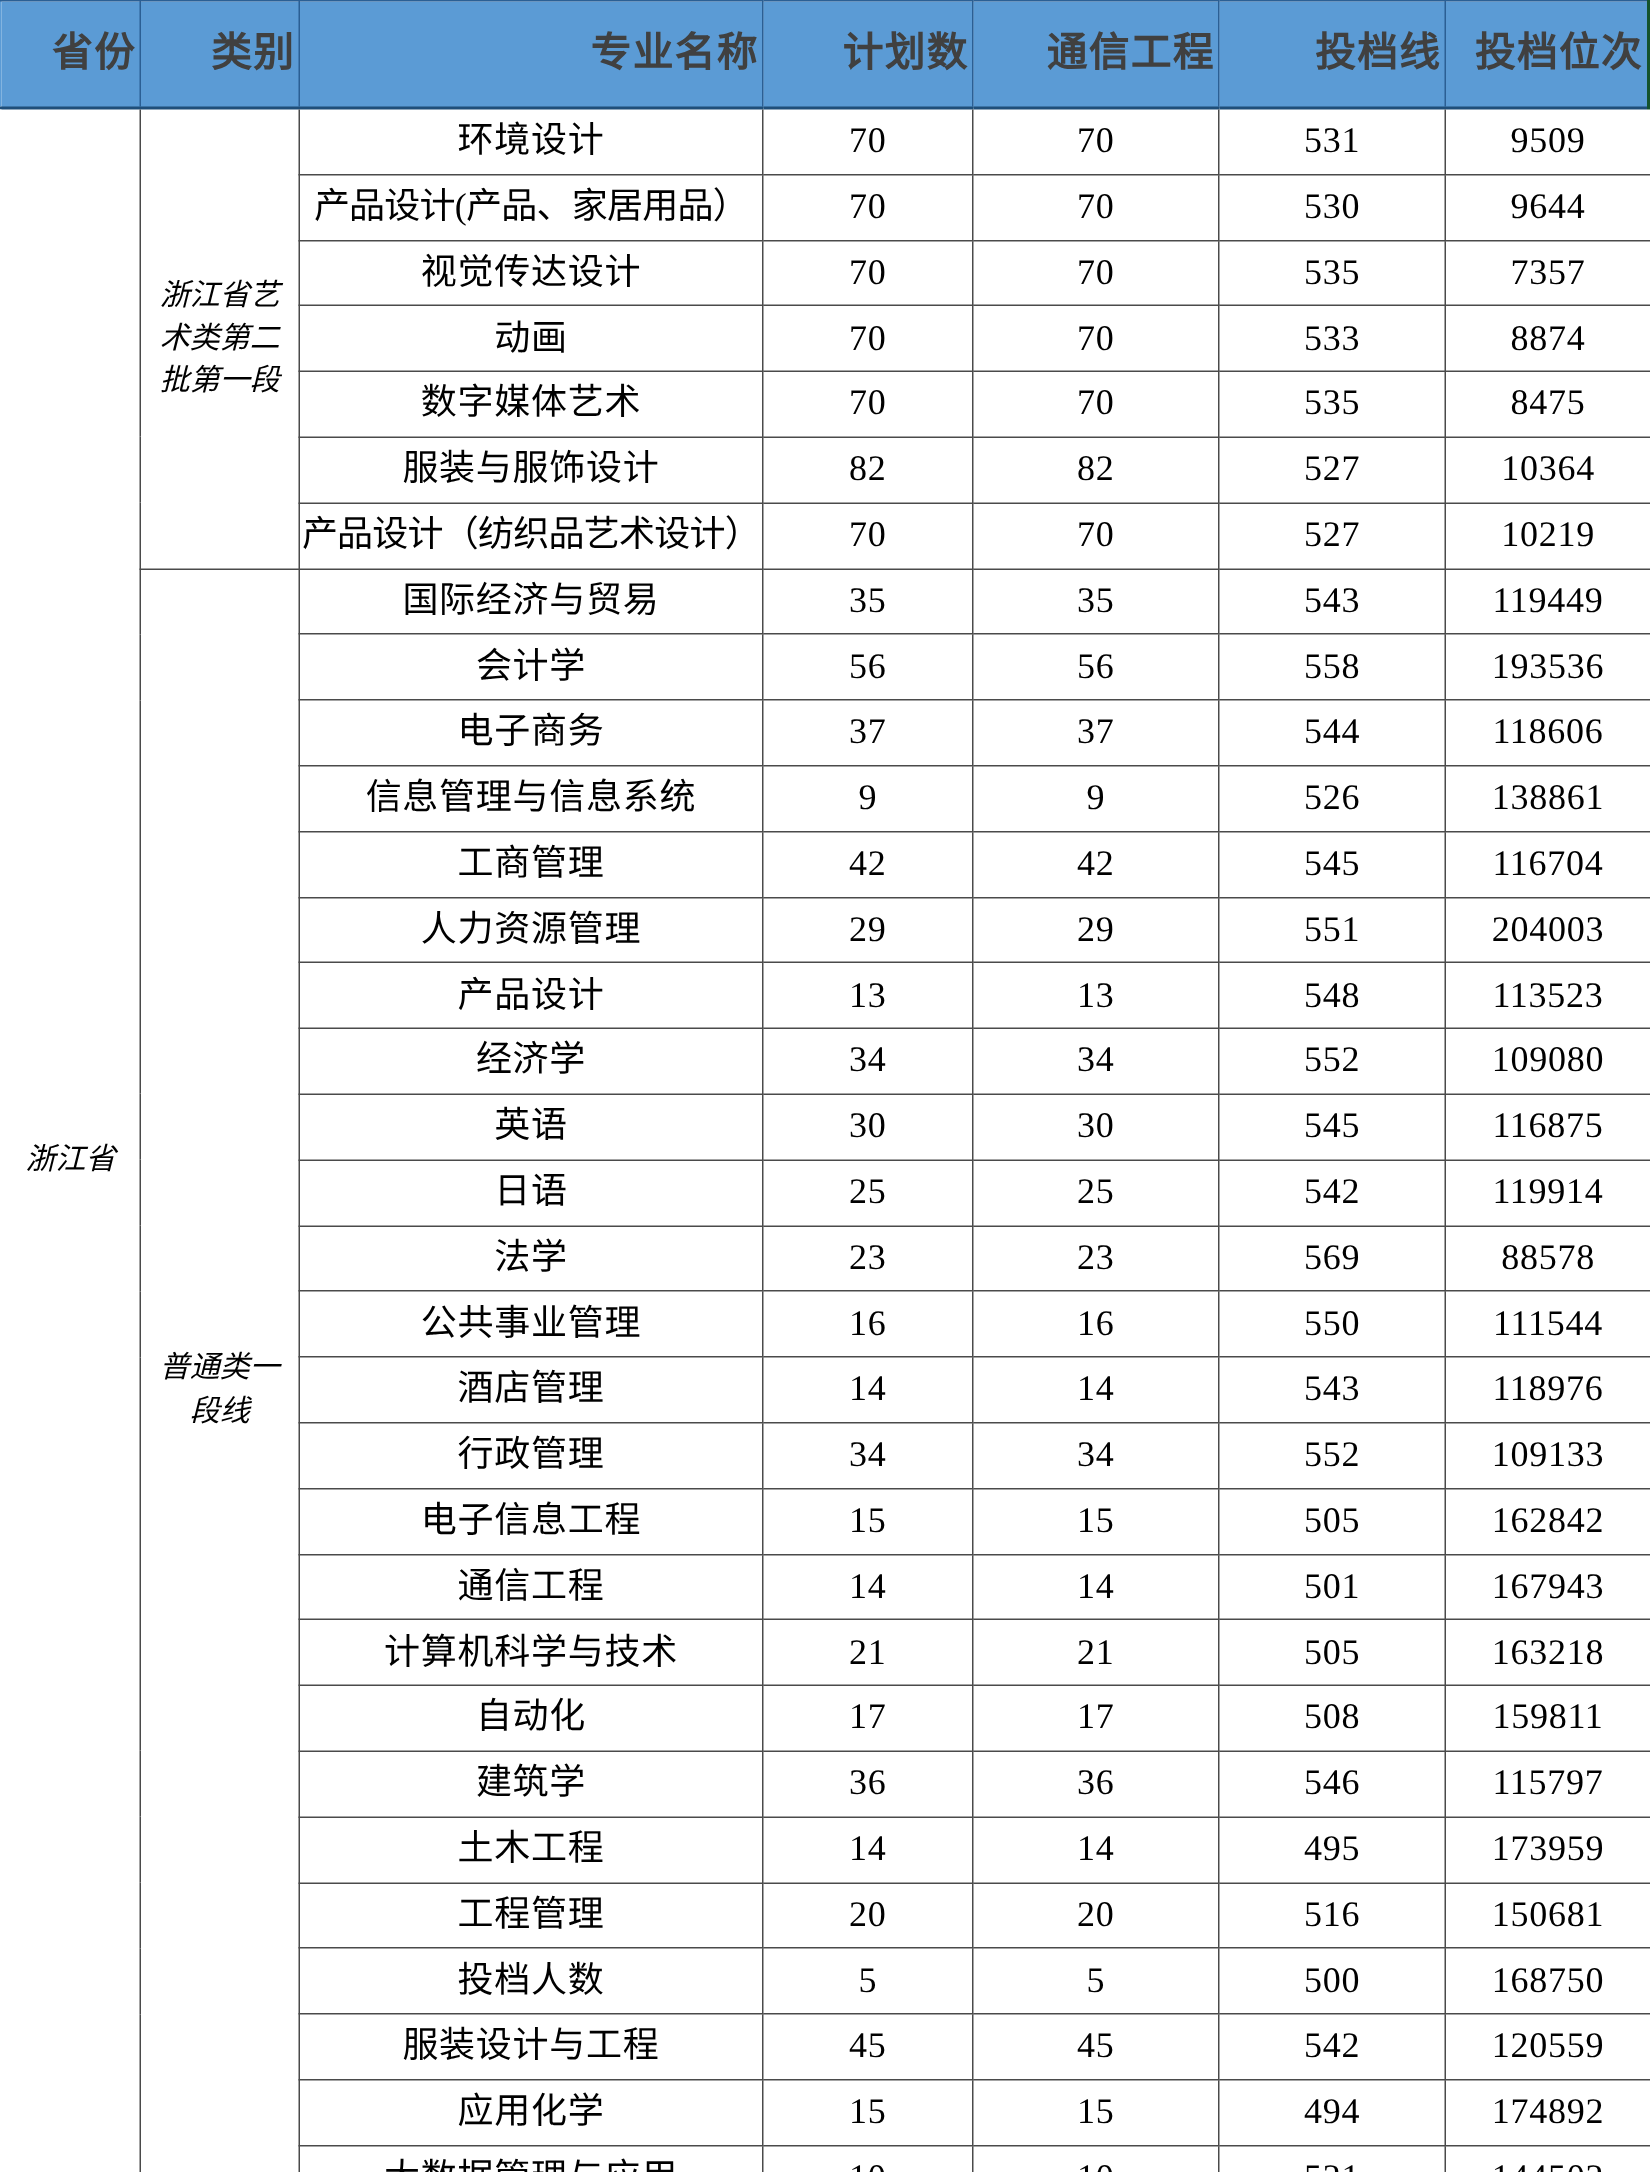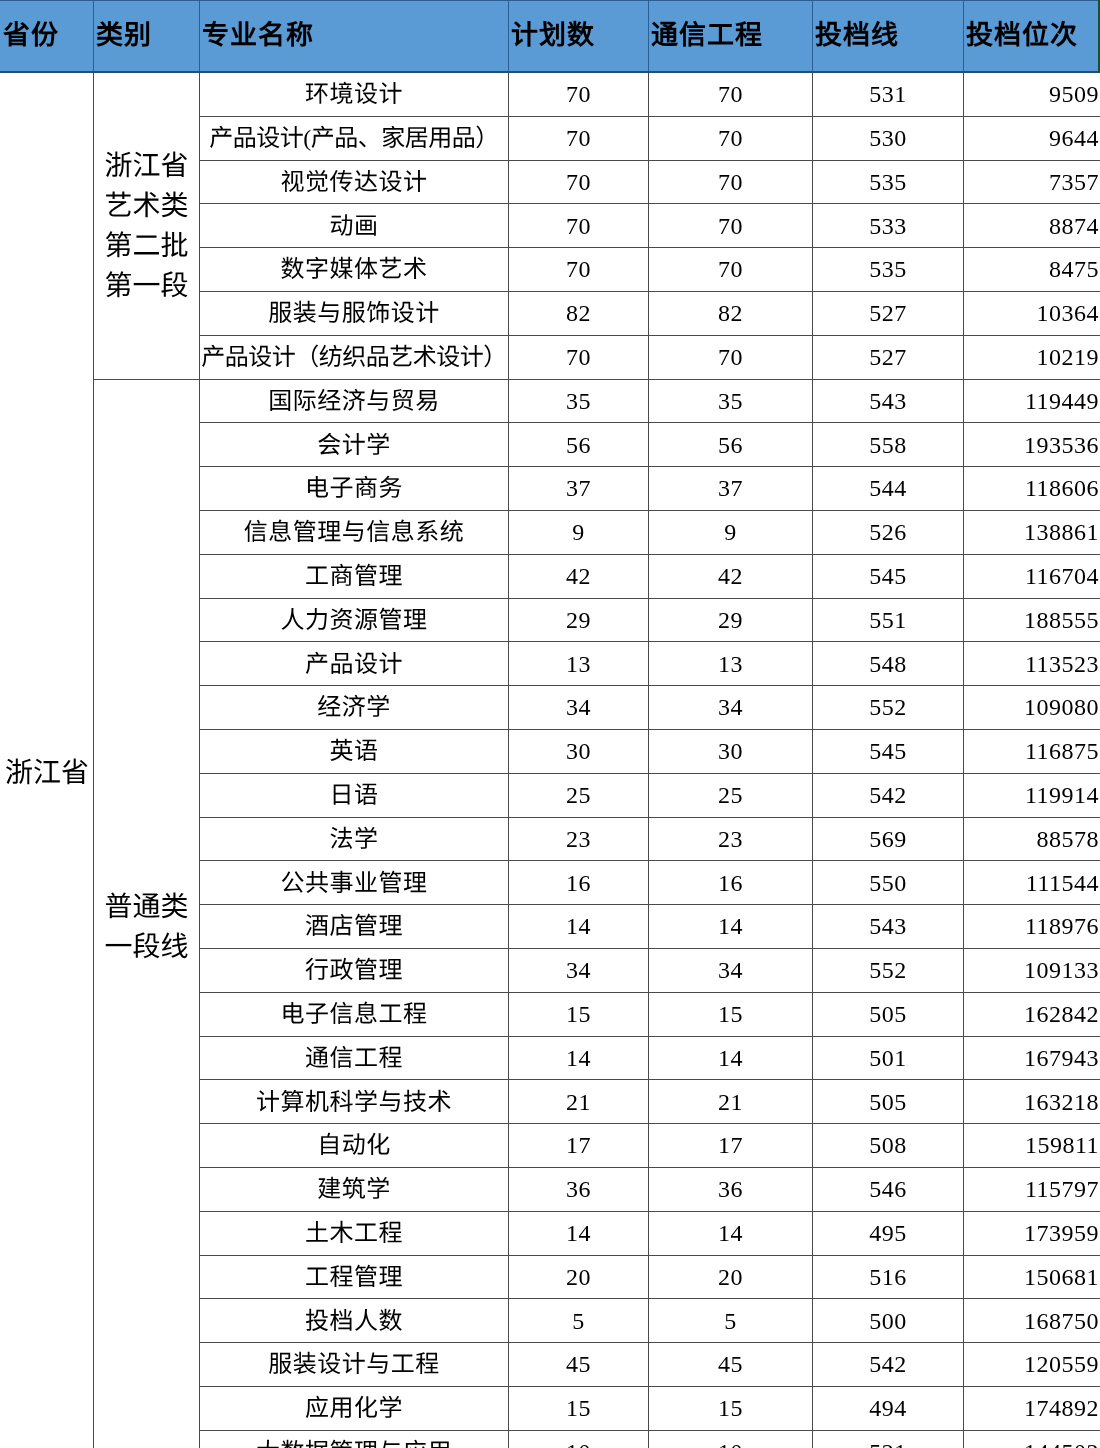--- a/index.html
+++ b/index.html
@@ -27,27 +27,27 @@
   table.score-table col.col-category { width: 106px; }
   table.score-table col.col-major    { width: 309px; }
   table.score-table col.col-plan     { width: 140px; }
   table.score-table col.col-admitted { width: 164px; }
   table.score-table col.col-line     { width: 151px; }
   table.score-table col.col-rank     { width: 137px; }
 
   
   thead th {
     background: #5b9bd5;
-    color: #000000;
+    color: #404040;
     font-weight: bold;
     font-size: 27px;
     line-height: 1.15;
     height: 70px;
     padding: 0 2px;
-    text-align: left;
+    text-align: right;
     vertical-align: middle;
     border: 1px solid #2b5f94;
     border-bottom: 2px solid #1f4e79;
     white-space: nowrap;
     letter-spacing: 1px;
   }
   thead th.th-first { border-left: 1px solid #5b9bd5; }
   thead th.th-last  { border-right: 6px solid #14532d; }
 
   
@@ -57,42 +57,43 @@
     border: 1px solid #4a4a4a;
     text-align: center;
     vertical-align: middle;
     font-size: 24px;
     line-height: 1.1;
     white-space: nowrap;
     overflow: visible;
   }
   tbody td.cell-province,
   tbody td.cell-category {
-    font-size: 28px;
+    font-size: 20px;
     line-height: 1.42;
     white-space: normal;
     word-break: break-all;
     padding: 0 4px;
     border-left: none;
+    font-style: italic;
   }
   tbody td.cell-province { border-left: 1px solid #ffffff; }
   tbody td.cell-major {
     font-size: 24px;
     letter-spacing: 0.5px;
   }
   tbody td.cell-major.tight {
     letter-spacing: -0.5px;
     font-size: 24px;
   }
   tbody td.cell-num {
     font-size: 24px;
     letter-spacing: 0.5px;
   }
   tbody tr:last-child td { border-bottom: 1px solid #4a4a4a; }
-  tbody td.cell-rank { border-right: 1px solid #4a4a4a; text-align: right; }
+  tbody td.cell-rank { border-right: 1px solid #4a4a4a; }
 </style>
 </head>
 <body>
 
 <table class="score-table">
   <colgroup>
     <col class="col-province">
     <col class="col-category">
     <col class="col-major">
     <col class="col-plan">
@@ -197,21 +198,21 @@
         <td class="cell-num cell-plan">42</td>
         <td class="cell-num cell-admitted">42</td>
         <td class="cell-num cell-line">545</td>
         <td class="cell-num cell-rank">116704</td>
       </tr>
       <tr>
         <td class="cell-major">人力资源管理</td>
         <td class="cell-num cell-plan">29</td>
         <td class="cell-num cell-admitted">29</td>
         <td class="cell-num cell-line">551</td>
-        <td class="cell-num cell-rank">188555</td>
+        <td class="cell-num cell-rank">204003</td>
       </tr>
       <tr>
         <td class="cell-major">产品设计</td>
         <td class="cell-num cell-plan">13</td>
         <td class="cell-num cell-admitted">13</td>
         <td class="cell-num cell-line">548</td>
         <td class="cell-num cell-rank">113523</td>
       </tr>
       <tr>
         <td class="cell-major">经济学</td>

